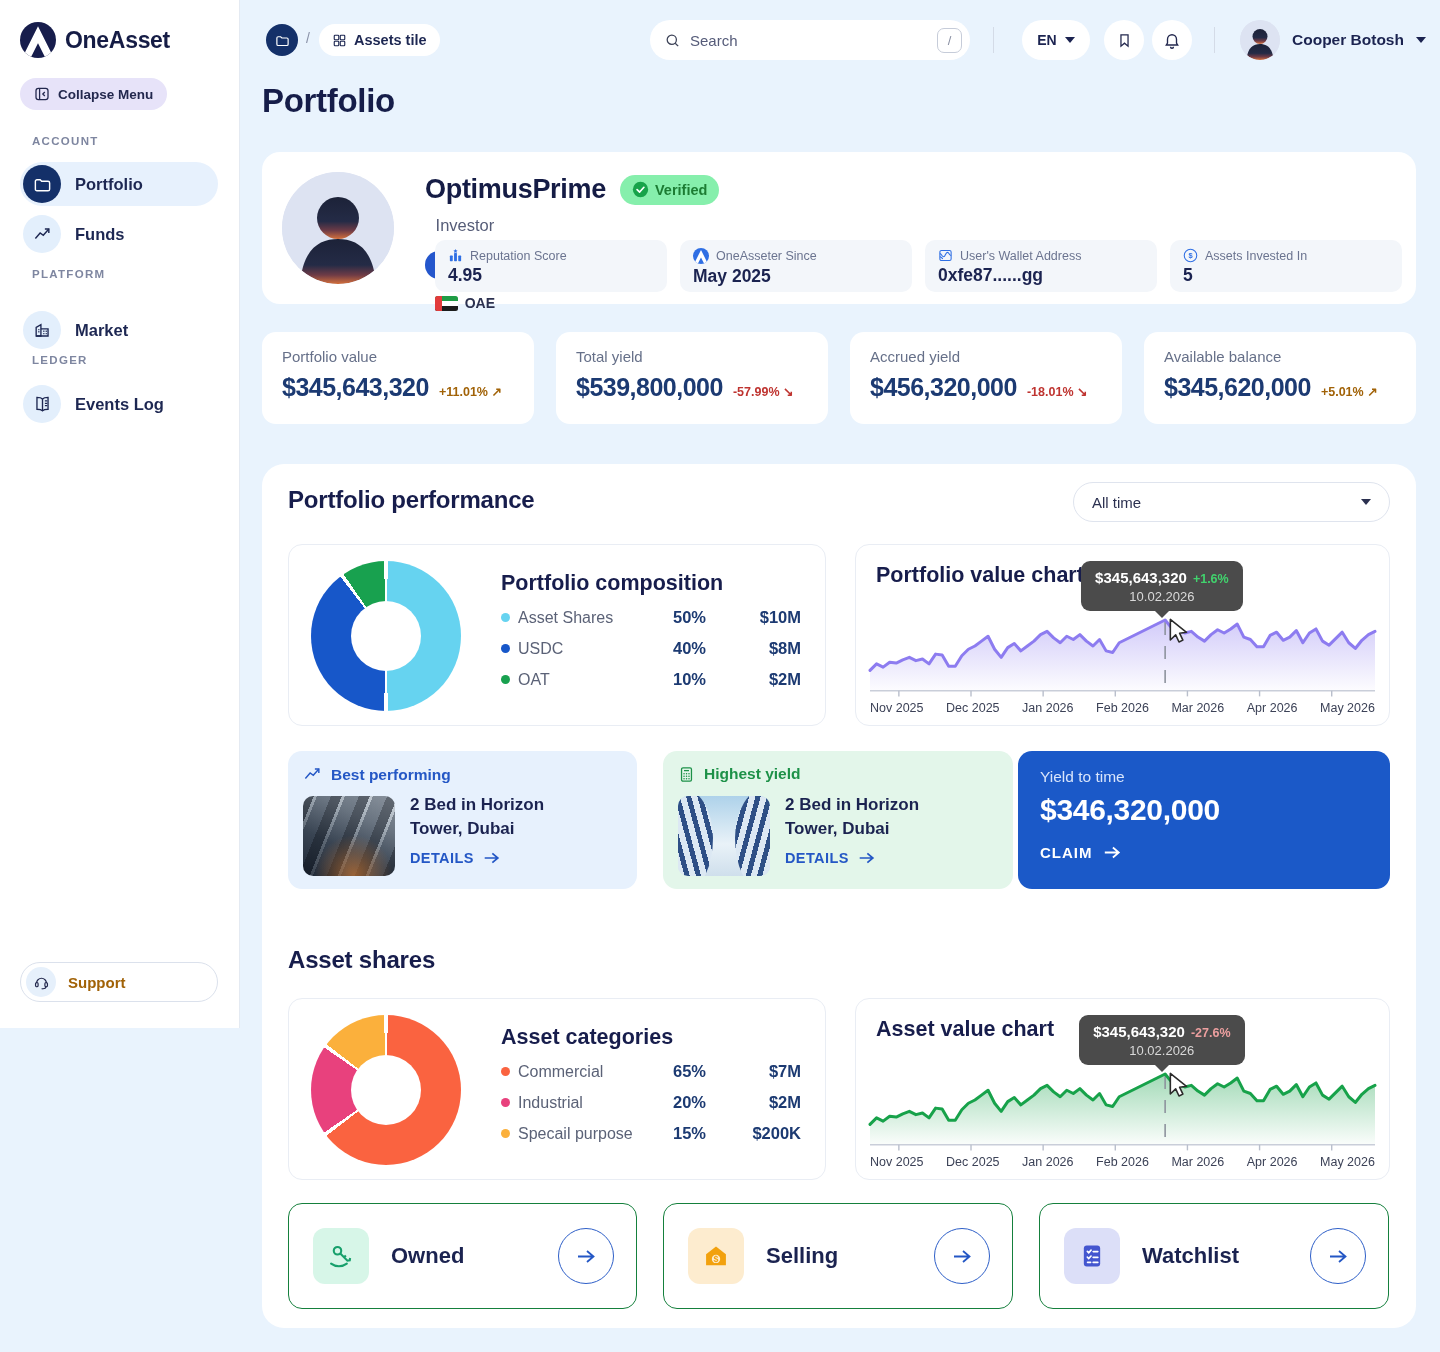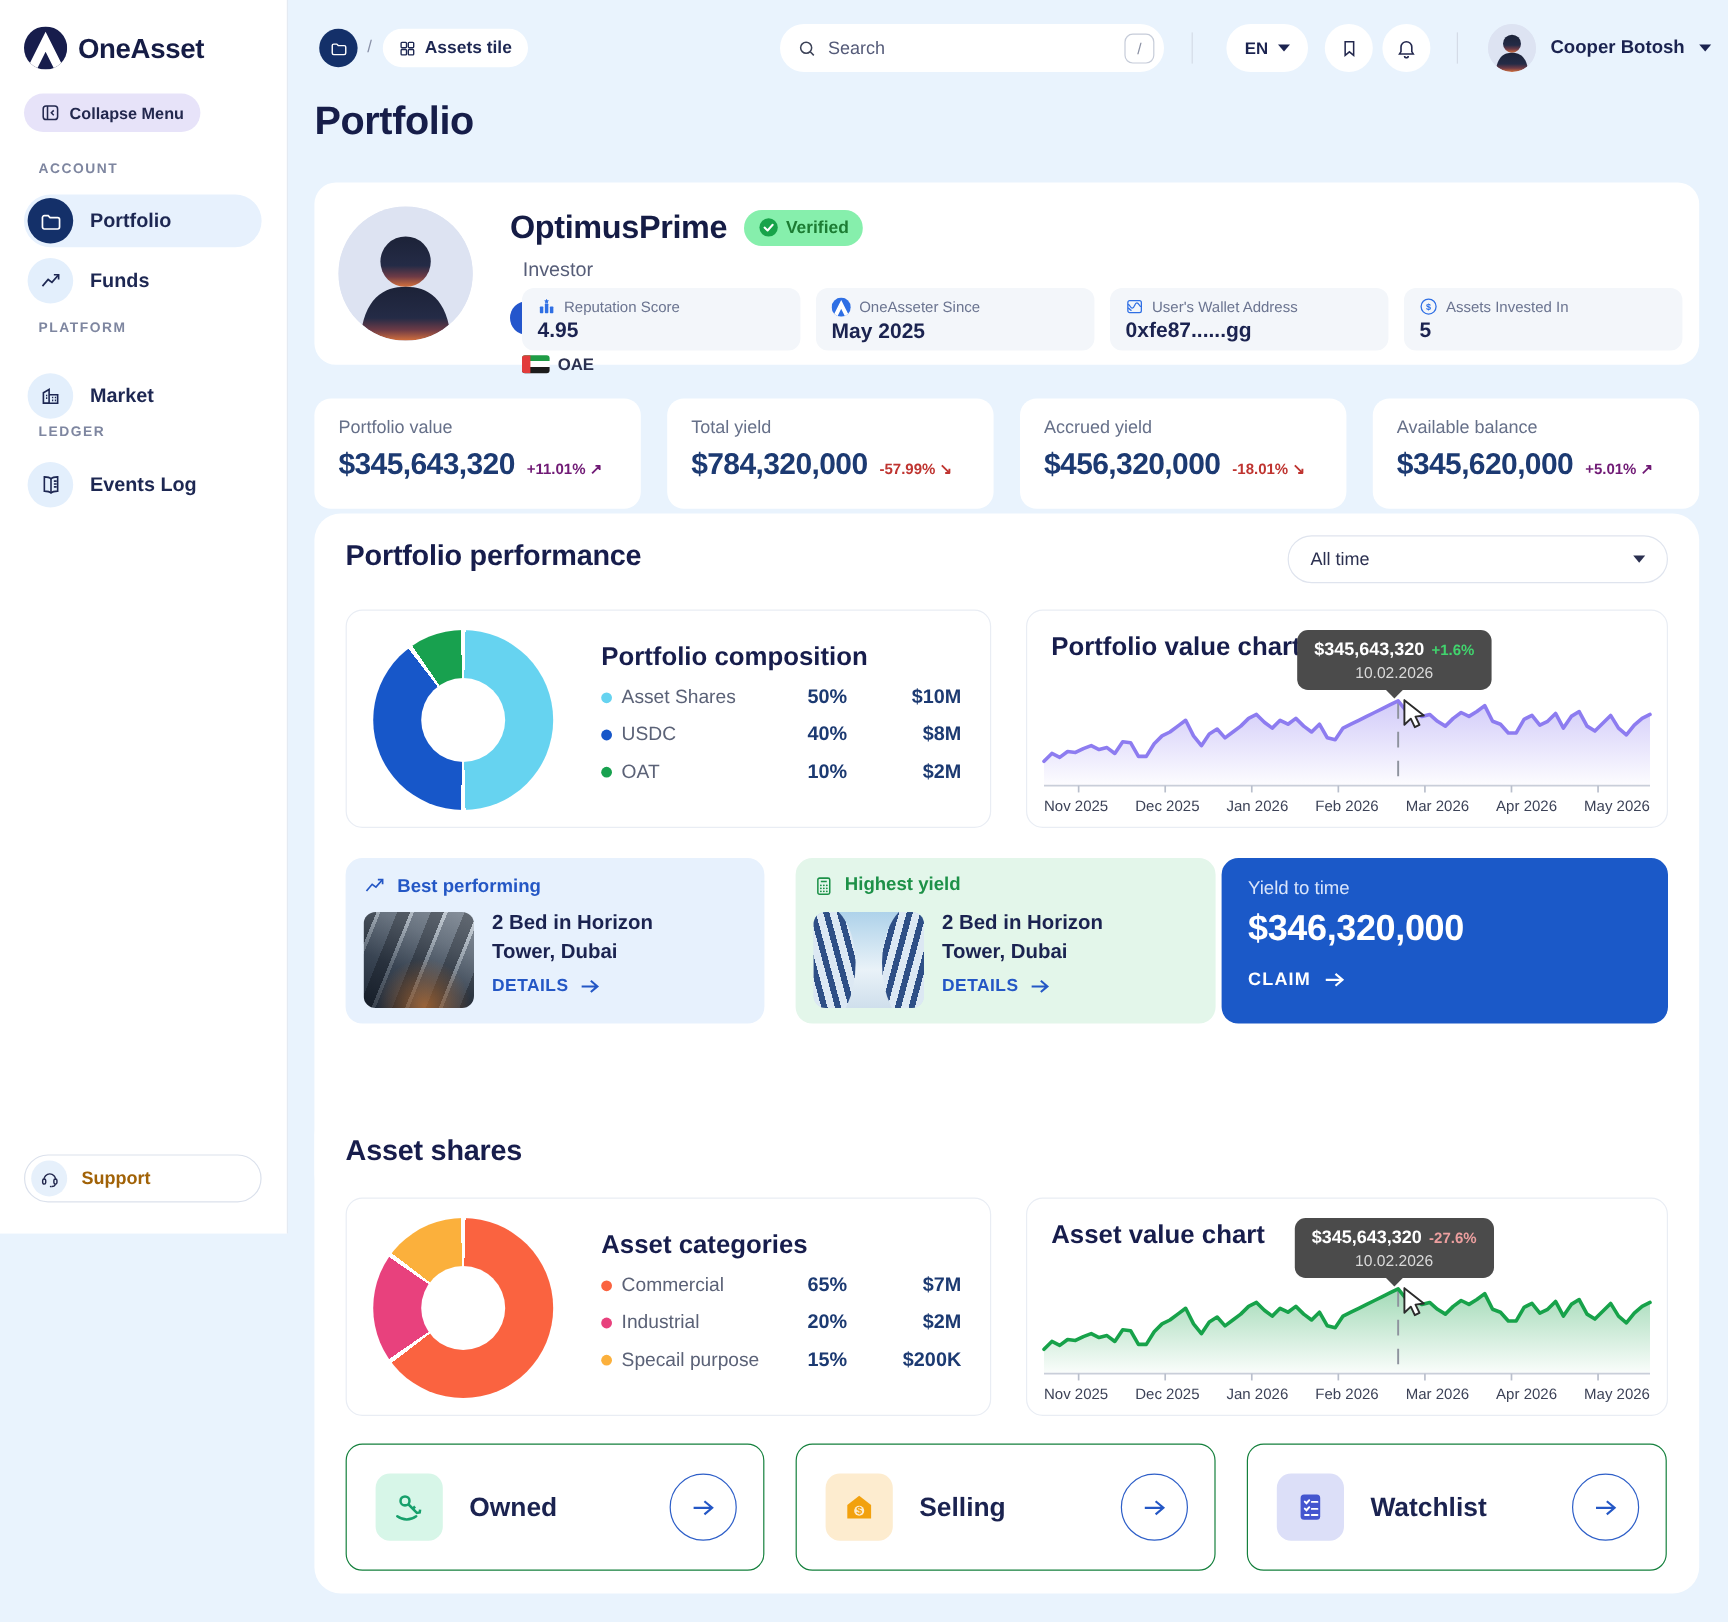--- a/index.html
+++ b/index.html
@@ -62,25 +62,25 @@
   .tile-top { display:flex; align-items:center; gap:7px; font-size:12.5px; color:#6b7490; }
   .tile-val { margin-top:2px; font-size:17.5px; font-weight:700; color:#1b2350; }
 
   
   .stats { position:absolute; left:262px; top:332px; width:1154px; display:grid; grid-template-columns:repeat(4,272px); gap:22px; }
   .stat { height:92px; background:#fff; border-radius:14px; padding:16px 20px 0; }
   .stat-label { font-size:15px; color:#667089; }
   .stat-valrow { margin-top:8px; display:flex; align-items:baseline; gap:10px; }
   .stat-val { font-size:25px; font-weight:800; color:#1c3a72; letter-spacing:-0.5px; }
   .delta { font-size:12.5px; font-weight:700; white-space:nowrap; }
-  .delta.up { color:#701a75; } .delta.down { color:#bf3430; }
+  .delta.up { color:#a16207; } .delta.down { color:#bf3430; }
 
   
   .panel { position:absolute; left:262px; width:1154px; background:#fff; border-radius:22px; }
-  .perf { top:428px; height:572px; }
+  .perf { top:464px; height:572px; }
   .shares { top:924px; height:404px; }
   .panel h2 { position:absolute; left:26px; top:22px; font-size:24px; font-weight:800; color:#171d4c; letter-spacing:-0.2px; }
   .filter-select { position:absolute; right:26px; top:18px; width:317px; height:40px; border:1px solid #dfe4ee; border-radius:20px; background:#fff;
     display:flex; align-items:center; justify-content:space-between; padding:0 18px; font-size:15px; color:#2b3050; cursor:pointer; font-family:inherit; }
   .filter-select .caret { border-top-color:#2b3050; }
 
   .comp-card { position:absolute; left:26px; width:538px; height:182px; border:1px solid #e9edf4; border-radius:14px; }
   .perf .comp-card { top:80px; } .shares .comp-card { top:74px; }
   .donut { position:absolute; left:22px; top:16px; width:150px; height:150px; border-radius:50%; }
   .donut::after { content:""; position:absolute; inset:26.5%; background:#fff; border-radius:50%; }
@@ -397,21 +397,21 @@
     <div class="stat">
       <div class="stat-label">Portfolio value</div>
       <div class="stat-valrow">
           <span class="stat-val">$345,643,320</span>
         <span class="delta up"><span>+11.01%</span> <span class="trend">↗</span></span>
         </div>
     </div>
     <div class="stat">
       <div class="stat-label">Total yield</div>
       <div class="stat-valrow">
-          <span class="stat-val">$784,320,000</span>
+          <span class="stat-val">$539,800,000</span>
         <span class="delta down"><span>-57.99%</span> <span class="trend">↘</span></span>
         </div>
     </div>
     <div class="stat">
       <div class="stat-label">Accrued yield</div>
       <div class="stat-valrow">
           <span class="stat-val">$456,320,000</span>
         <span class="delta down"><span>-18.01%</span> <span class="trend">↘</span></span>
         </div>
     </div>

